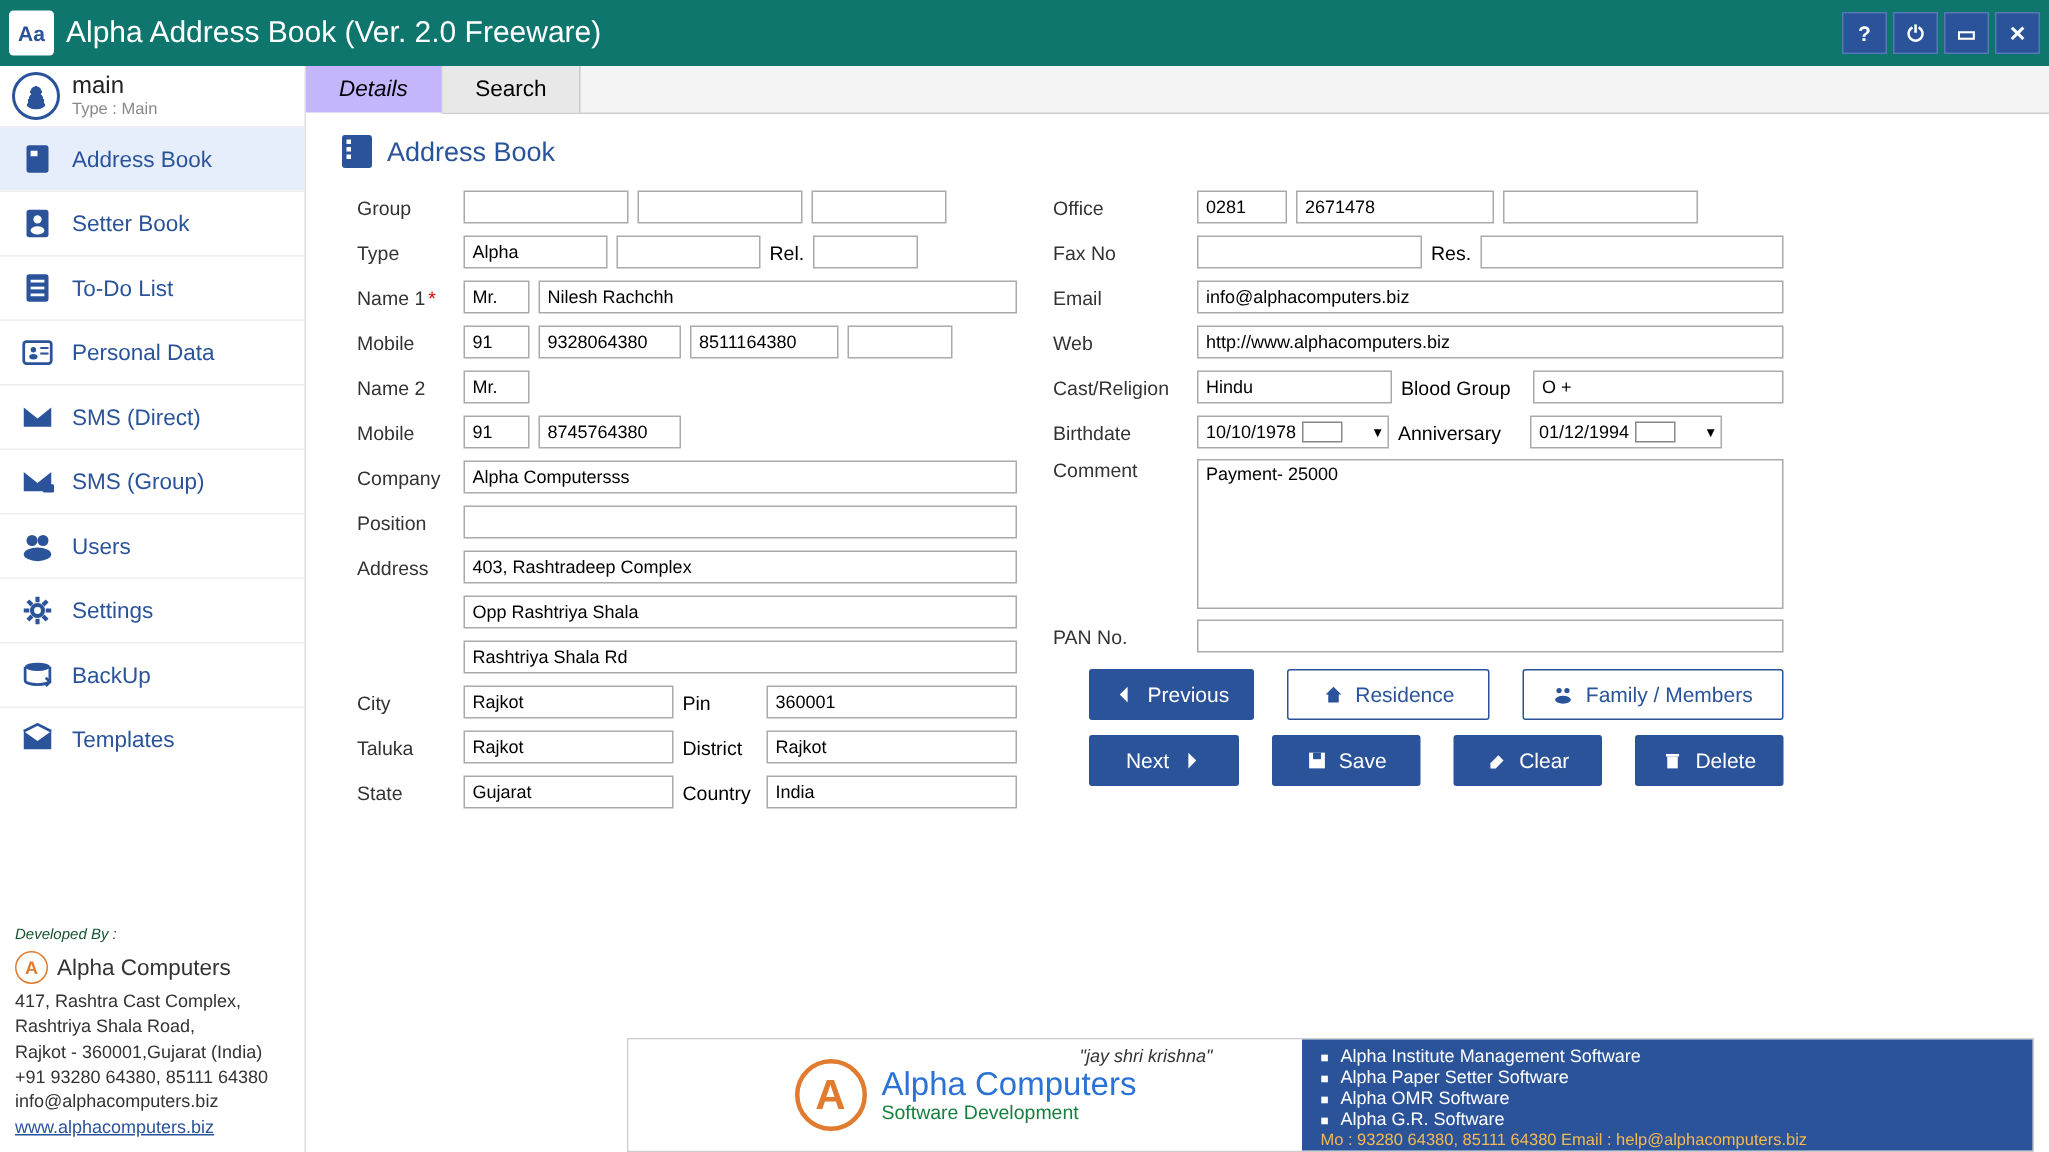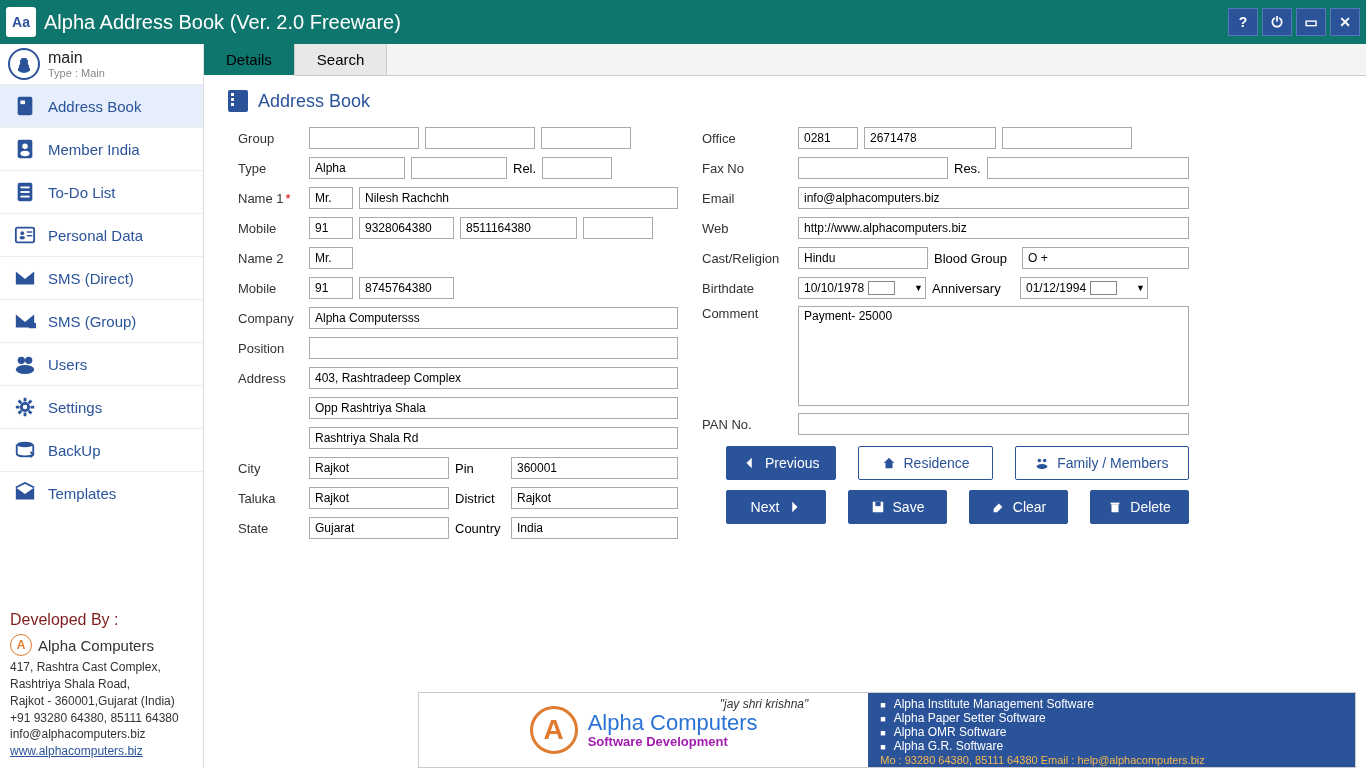--- a/index.html
+++ b/index.html
@@ -26,30 +26,30 @@
 
 
 .nav { list-style: none; }
 .nav-item { display: flex; align-items: center; gap: 10px; padding: 10px 12px; color: #2a539a; font-size: 15px; cursor: pointer; border-top: 1px solid #eee; }
 .nav-item.active { background: #e6eefb; }
 .nav-icon { width: 26px; height: 22px; display: flex; align-items: center; justify-content: center; }
 .nav-icon svg { fill: #2a539a; }
 
 
 .sidebar-footer { margin-top: auto; padding: 6px 10px 8px; font-size: 12px; color: #333; line-height: 1.4; }
-.sidebar-footer .dev { color: #7f1d1d; font-size: 16px; }
+.sidebar-footer .dev { color: #14532d; font-size: 10px; font-style: italic; }
 .sidebar-footer .company-row { display:flex; align-items:center; gap:6px; margin: 3px 0;}
 .sidebar-footer .company-logo { width: 22px; height: 22px; border-radius: 50%; border: 1px solid #e07b2f; display:flex;align-items:center;justify-content:center;color:#e07b2f;font-weight:bold;background:#fff; }
 .sidebar-footer .company-name { font-size: 15px; color: #333; }
 .sidebar-footer .link { color: #2a539a; text-decoration: underline; cursor: pointer; }
 
 
 .tabs { height: 32px; display: flex; border-bottom: 1px solid #ccc; background: #f4f4f4; }
 .tab { padding: 6px 22px; font-size: 15px; cursor: pointer; background: #e8e8e8; border-right: 1px solid #ccc; display:flex; align-items:center;}
-.tab.active { background: #0f766e; border-bottom: 1px solid #fff; margin-bottom: -1px; }
+.tab.active { background: #c4b5fd; border-bottom: 1px solid #fff; margin-bottom: -1px; font-style: italic; }
 
 
 .page-heading { display: flex; align-items: center; gap: 10px; padding: 14px 24px 8px; color: #2a539a; font-size: 18px; font-weight: 500;}
 .page-heading .hicon { width: 20px; height: 22px; background: #2a539a; border-radius: 2px; position:relative;}
 .page-heading .hicon::before { content:""; position:absolute; left:3px; top:3px; width:3px; height:3px; background:#fff; box-shadow: 0 5px 0 #fff, 0 10px 0 #fff; }
 
 
 .form-area { padding: 6px 34px 0 34px; display: flex; gap: 24px; }
 .col { flex: 1; }
 .row { display: flex; align-items: center; margin-bottom: 6px; min-height: 24px; gap: 6px; }
@@ -71,21 +71,21 @@
 .dateinput span { flex:1; }
 .dateinput .cal { width:14px; height:14px; border:1px solid #888; }
 .dateinput .dd { font-size:9px; }
 
 
 .footer-banner { position: absolute; bottom: 0; left: 214px; right: 10px; height: 76px; display: flex; border: 1px solid #ccc; }
 .banner-left { flex: 0 0 48%; background: #fff; display: flex; align-items: center; justify-content: center; gap: 10px; flex-direction: column; }
 .banner-left-inner { display:flex; align-items:center; gap:10px;}
 .banner-logo { width: 48px; height: 48px; border-radius: 50%; border: 3px solid #e07b2f; display: flex; align-items: center; justify-content: center; font-size: 28px; color: #e07b2f; font-weight: bold; background:#fff; }
 .banner-title { font-size: 22px; color: #2a72d4; font-weight: 500; line-height:1; }
-.banner-sub { font-size: 13px; color: #a21caf; font-weight: bold; }
+.banner-sub { font-size: 13px; color: #15803d; }
 .banner-slogan { font-size: 12px; font-style: italic; color: #333; position:absolute; top:4px;}
 .banner-right { flex: 1; background: #2a539a; color: #fff; padding: 4px 12px 2px; font-size: 12px; position:relative; }
 .banner-right ul { list-style: none; }
 .banner-right li::before { content: "■"; margin-right: 8px; font-size: 9px; }
 .banner-contact { color: #f5b94f; font-size: 11px; margin-top:1px; }
 
 </style>
 </head>
 <body>
 
@@ -123,21 +123,21 @@
           <span>Address Book</span>
         </li>
       <li class="nav-item">
           <span class="nav-icon">
             <svg viewBox="0 0 24 24" width="24" height="22">
               <rect x="4" y="2" width="16" height="20" rx="2"></rect>
               <circle cx="12" cy="9" r="3" fill="#fff"></circle>
               <ellipse cx="12" cy="17" rx="5" ry="3" fill="#fff"></ellipse>
             </svg>
           </span>
-          <span>Member India</span>
+          <span>Setter Book</span>
         </li>
       <li class="nav-item">
           <span class="nav-icon">
             <svg viewBox="0 0 24 24" width="24" height="22">
               <rect x="4" y="2" width="16" height="20" rx="2"></rect>
               <rect x="7" y="6" width="10" height="2" fill="#fff"></rect>
               <rect x="7" y="11" width="10" height="2" fill="#fff"></rect>
               <rect x="7" y="16" width="10" height="2" fill="#fff"></rect>
             </svg>
           </span>
@@ -256,21 +256,21 @@
         </div>
         <div class="row">
             <span class="lbl"><span>Name 1</span><span class="req">*</span></span>
           <input type="text" style="width: 44px;" value="Mr.">
           <input type="text" style="flex: 1 1 0%;" value="Nilesh Rachchh">
         </div>
         <div class="row">
             <span class="lbl">Mobile</span>
           <input type="text" style="width: 44px;" value="91">
           <input type="text" style="width: 95px;" value="9328064380">
-          <input type="text" style="width: 117px;" value="8511164380">
+          <input type="text" style="width: 99px;" value="8511164380">
           <input type="text" style="width: 70px;">
         </div>
         <div class="row">
             <span class="lbl">Name 2</span>
           <input type="text" style="width: 44px;" value="Mr.">
         </div>
         <div class="row">
             <span class="lbl">Mobile</span>
           <input type="text" style="width: 44px;" value="91">
           <input type="text" style="width: 95px;" value="8745764380">

